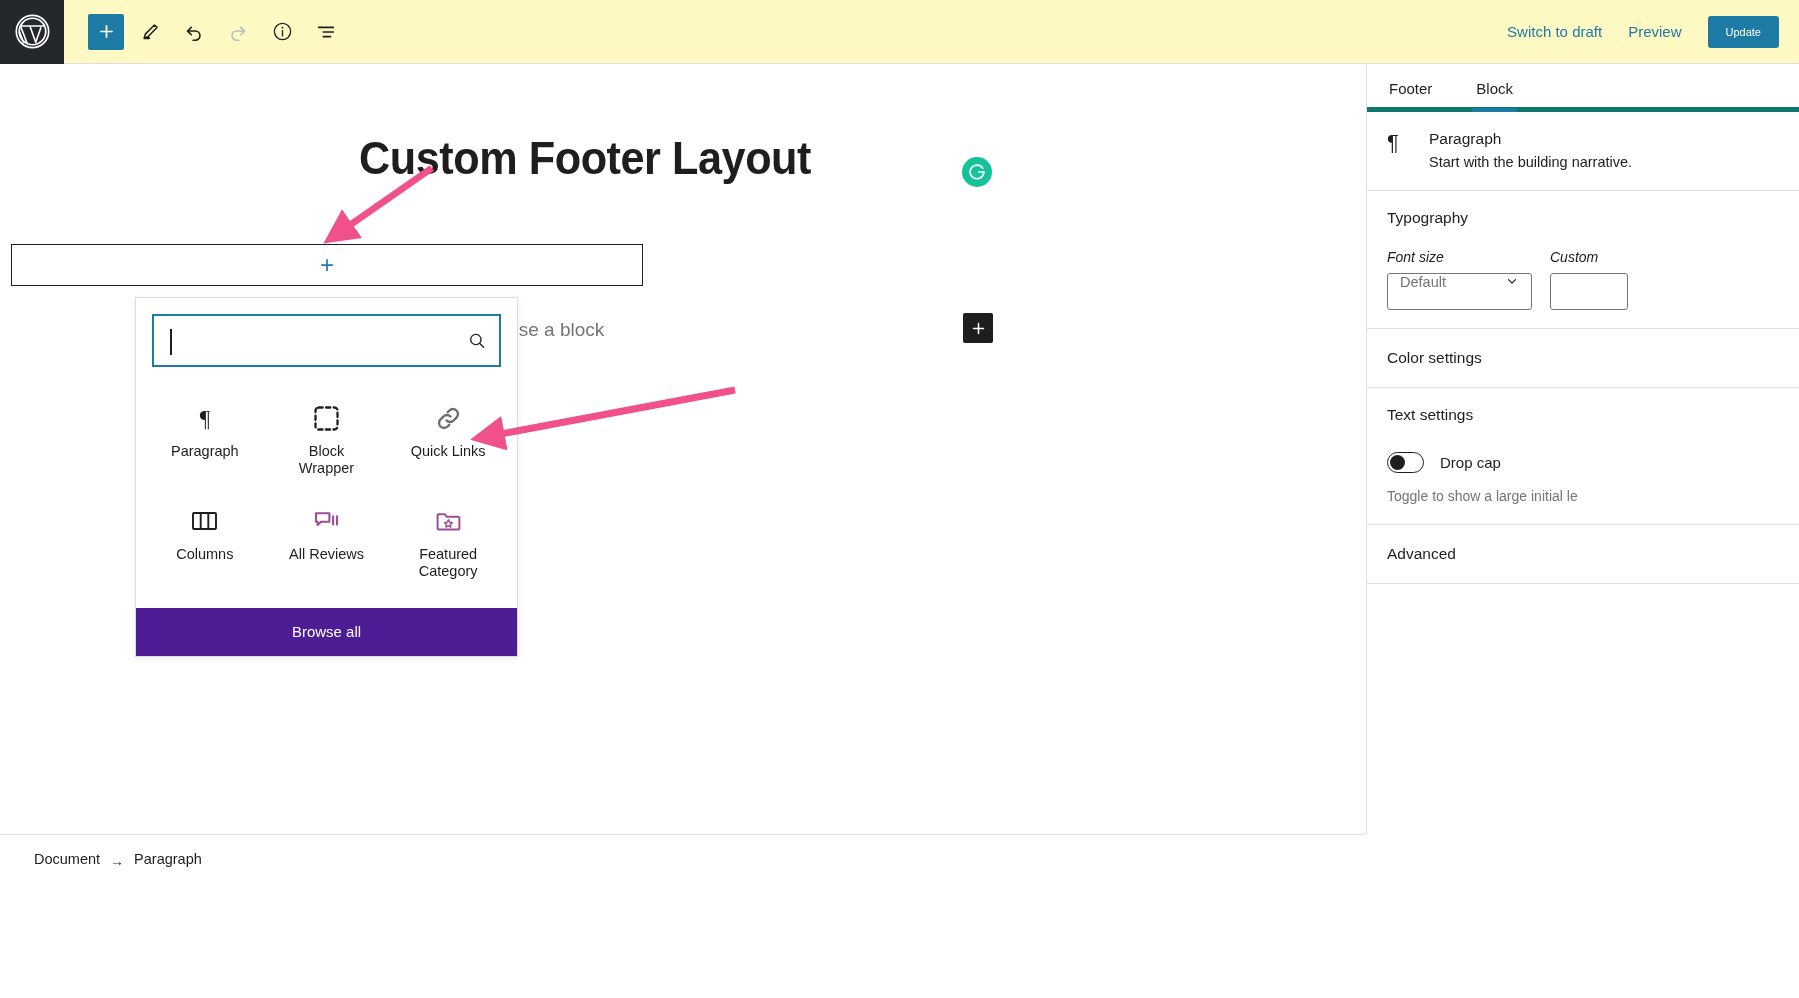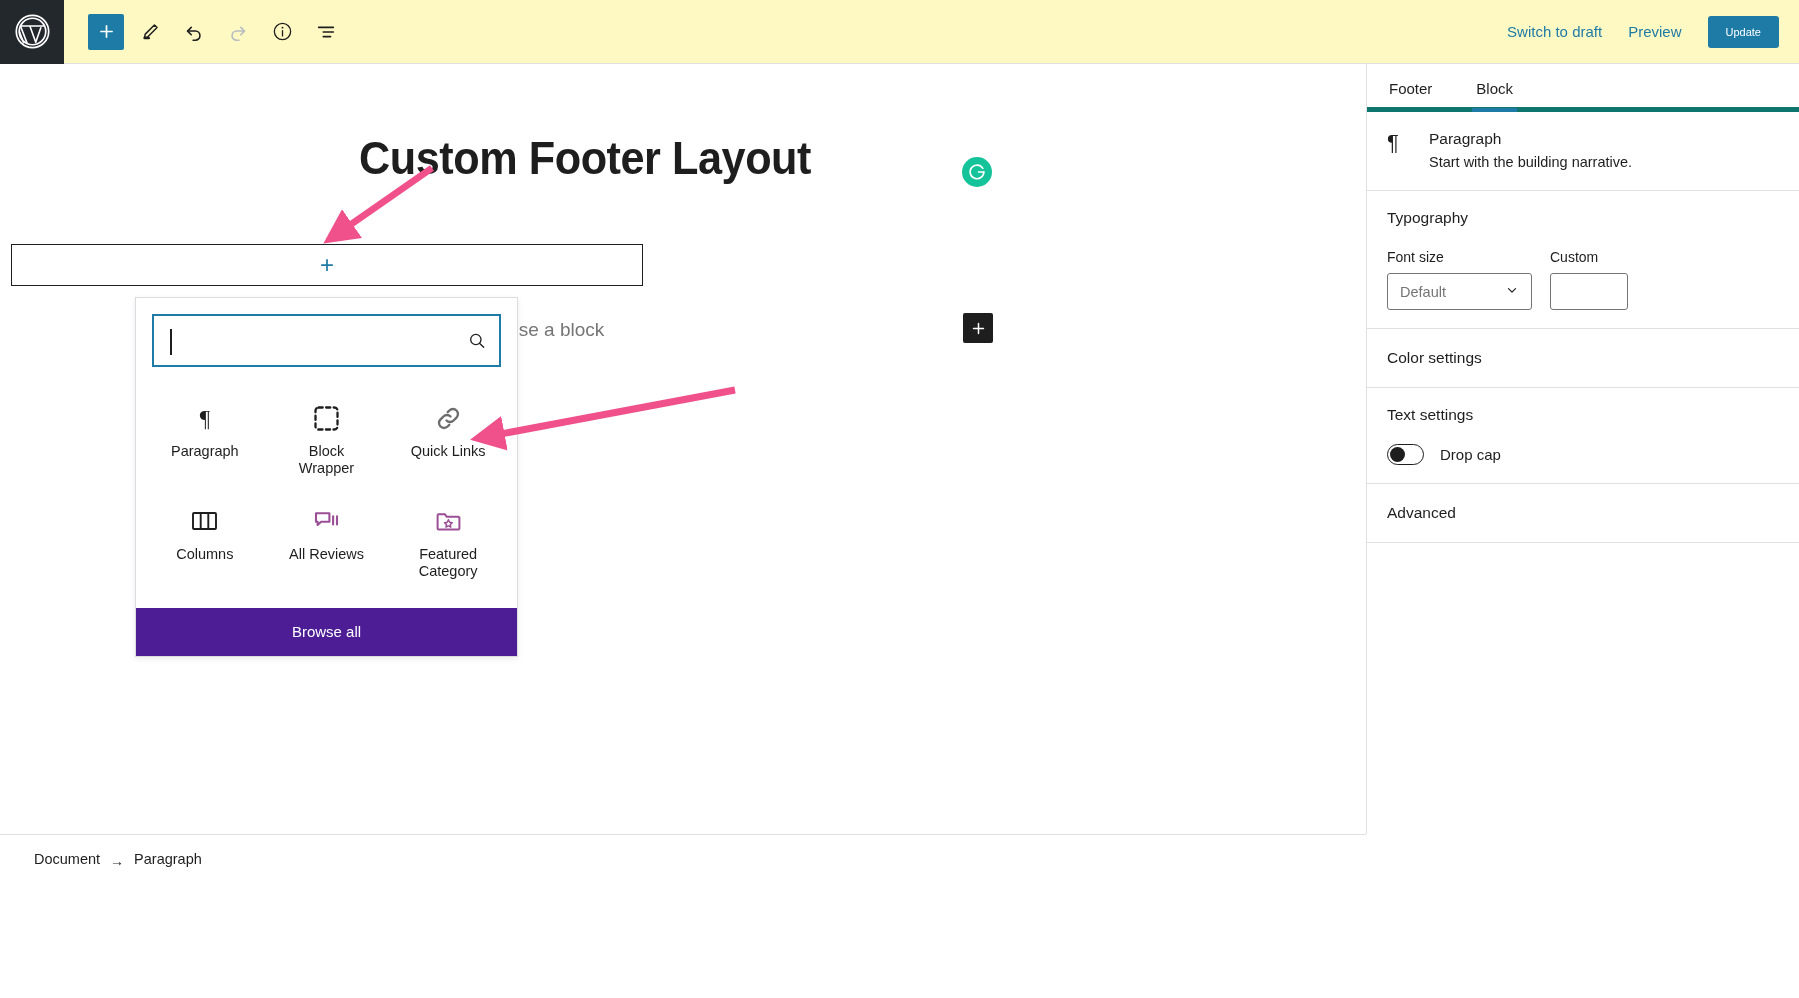--- a/index.html
+++ b/index.html
@@ -150,32 +150,32 @@
   .sb-section { padding: 18px 20px; border-bottom: 1px solid #e0e0e0; }
   .sb-blockcard { display: flex; gap: 18px; align-items: flex-start; }
   .sb-blockcard .bc-icon {
     width: 24px; font-size: 22px; color: #1e1e1e; line-height: 1; padding-top: 2px;
   }
   .bc-title { font-size: 15.5px; color: #1e1e1e; margin-bottom: 5px; }
   .bc-desc { font-size: 14.5px; color: #1e1e1e; line-height: 1.32; }
   .sb-heading { font-size: 15.5px; color: #1e1e1e; font-weight: 400; }
   .sb-heading.collapsed { padding: 20px 20px; border-bottom: 1px solid #e0e0e0; }
   .typo-row { display: flex; gap: 18px; margin-top: 22px; }
-  .field-label { font-size: 14px; color: #1e1e1e; display: block; margin-bottom: 8px; }
+  .field-label { font-size: 14px; color: #1e1e1e; display: block; margin-bottom: 8px; font-style: italic; }
   .select-box {
     position: relative; width: 145px; height: 37px; border: 1px solid #757575;
-    border-radius: 3px; display: flex; align-items: center; padding: 0 12px;
+    border-radius: 3px; display: flex; padding: 0 12px;
     font-size: 14.5px; color: #757575; background: #fff; cursor: pointer;
   }
   .select-box .chev { margin-left: auto; color: #1e1e1e; }
   .num-box {
     width: 78px; height: 37px; border: 1px solid #757575; border-radius: 3px;
     background: #fff;
   }
-  .toggle-row { display: flex; align-items: center; gap: 16px; margin-top: 20px; }
+  .toggle-row { display: flex; align-items: center; gap: 16px; margin-top: 28px; }
   .toggle {
     width: 37px; height: 21px; border-radius: 11px; border: 1px solid #1e1e1e;
     background: #fff; position: relative; cursor: pointer; flex: 0 0 37px;
   }
   .toggle .knob {
     position: absolute; left: 2px; top: 2px; width: 15px; height: 15px;
     border-radius: 50%; background: #1e1e1e;
   }
   .toggle-label { font-size: 15px; color: #1e1e1e; }
   .help-text { font-size: 14px; color: #757575; margin-top: 14px; line-height: 1.35; }
@@ -405,20 +405,21 @@
     <div class="sb-heading collapsed">Color settings</div>
 
     <div class="sb-section">
       <div class="sb-heading">Text settings</div>
       <div class="toggle-row">
         <span class="toggle">
           <span class="knob"></span>
         </span>
         <span class="toggle-label">Drop cap</span>
       </div>
+      <div class="help-text">Toggle to show a large initial le</div>
     </div>
 
     <div class="sb-heading collapsed">Advanced</div>
   </div>
 
   <div class="breadcrumb-bar">
     <div class="breadcrumb">
       <button class="crumb">Document</button>
       <span class="crumb-sep">→</span>
       <button class="crumb">Paragraph</button>

